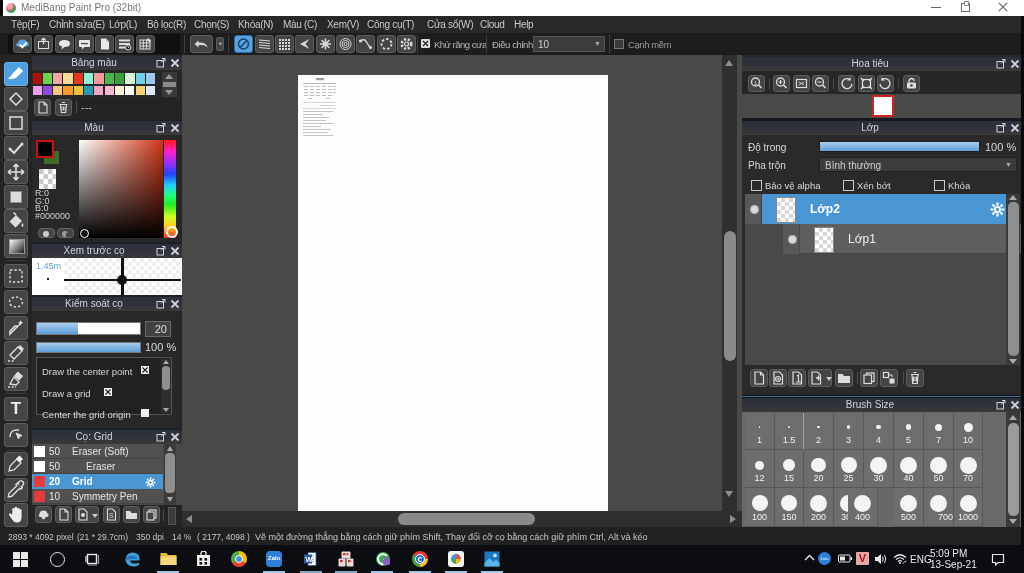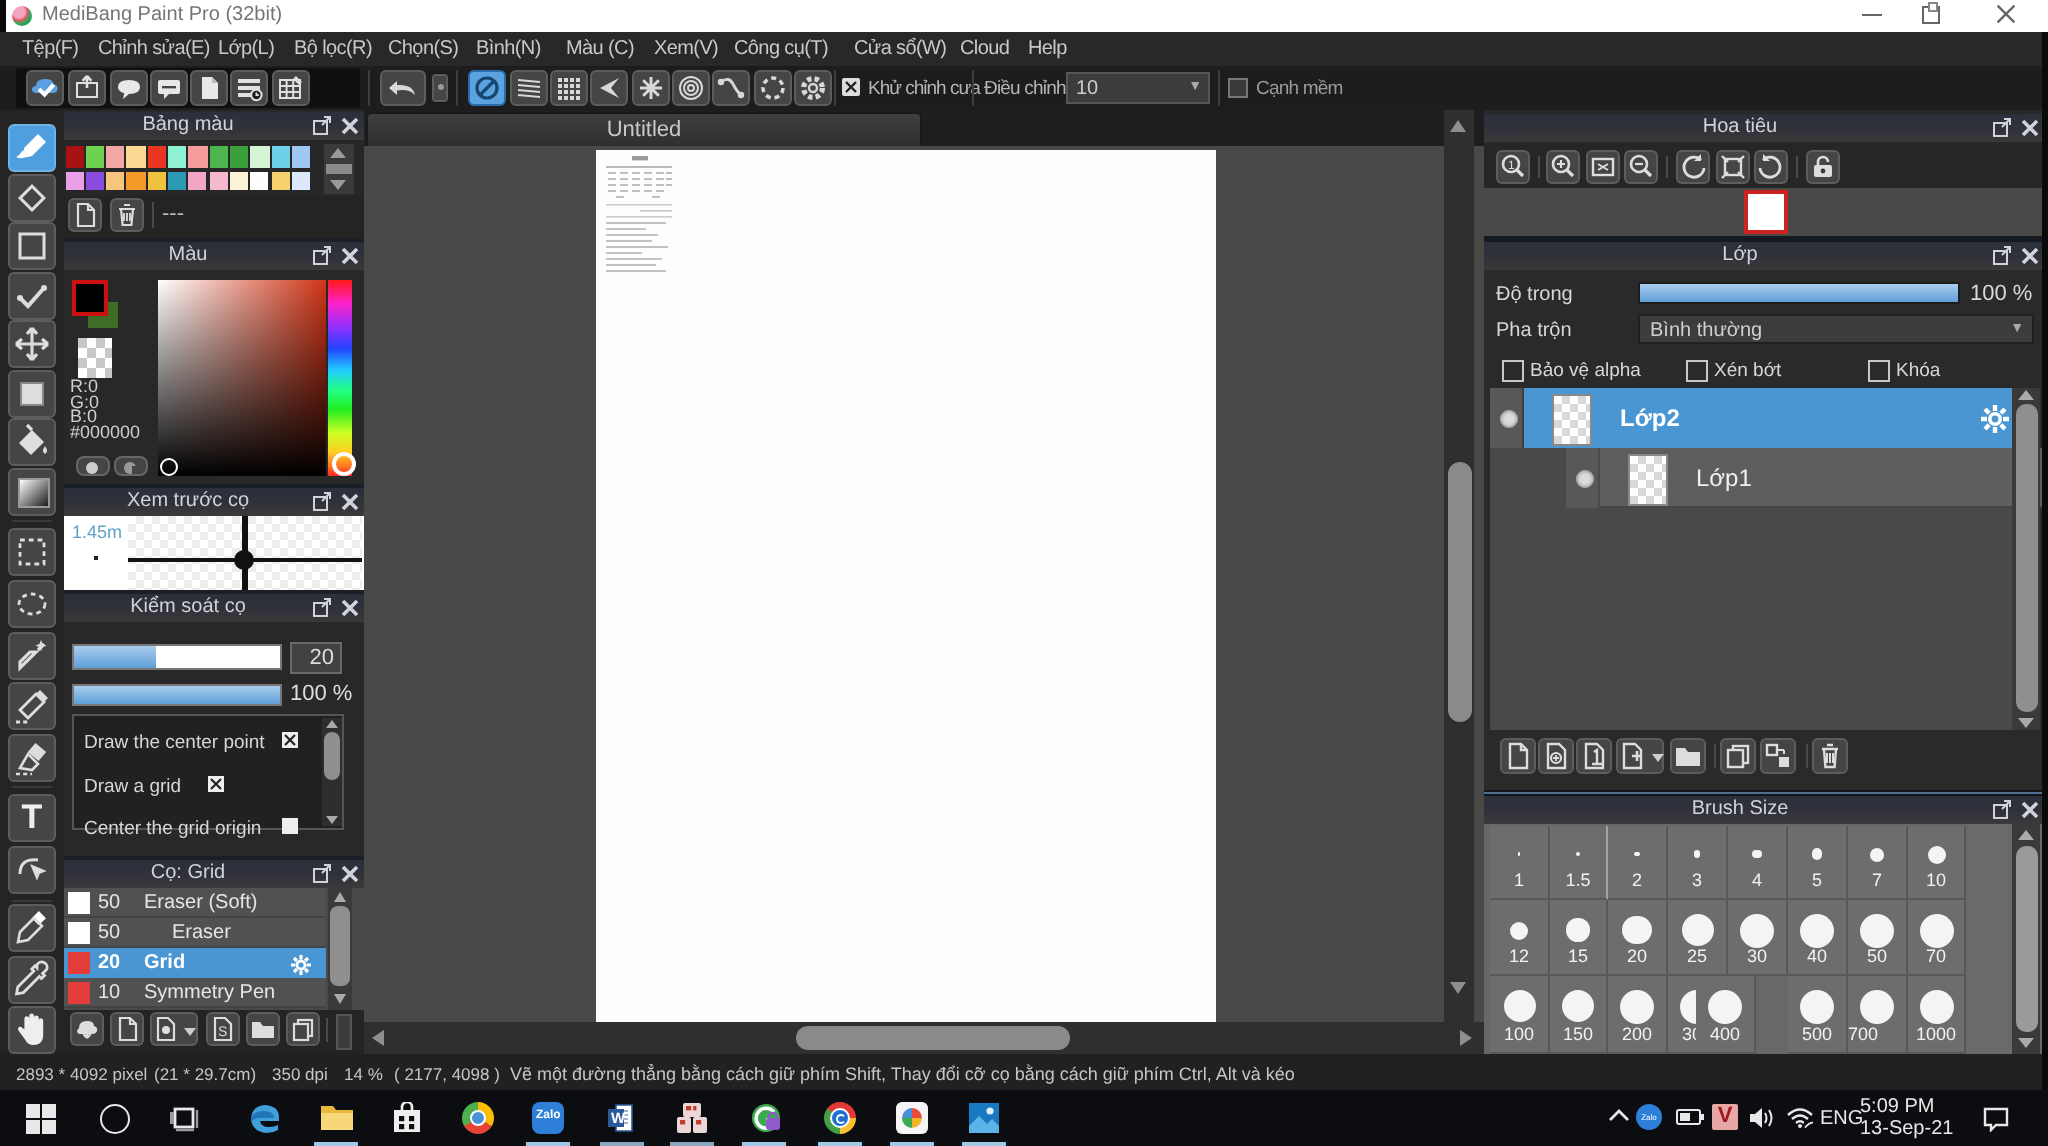--- a/index.html
+++ b/index.html
@@ -24,21 +24,21 @@
   <svg class="abs" style="left:998px;top:2px;" width="10" height="10" viewBox="0 0 10 10">
       <path d="M0.8 0.8 L9.2 9.2 M9.2 0.8 L0.8 9.2" stroke="#666" stroke-width="1.2"></path>
     </svg>
 
   <div class="abs" style="left:0;top:16px;width:1024px;height:17px;background:#282828;color:#c9c9c9;font-size:10px;letter-spacing:-0.3px;">
     <span class="abs" style="left:11px;top:3px;">Tệp(F)</span>
     <span class="abs" style="left:49px;top:3px;">Chỉnh sửa(E)</span>
     <span class="abs" style="left:109px;top:3px;">Lớp(L)</span>
     <span class="abs" style="left:147px;top:3px;">Bộ lọc(R)</span>
     <span class="abs" style="left:194px;top:3px;">Chọn(S)</span>
-    <span class="abs" style="left:238px;top:3px;">Bình(N)</span>
+    <span class="abs" style="left:238px;top:3px;">Khóa(N)</span>
     <span class="abs" style="left:283px;top:3px;">Màu (C)</span>
     <span class="abs" style="left:327px;top:3px;">Xem(V)</span>
     <span class="abs" style="left:367px;top:3px;">Công cụ(T)</span>
     <span class="abs" style="left:427px;top:3px;">Cửa sổ(W)</span>
     <span class="abs" style="left:480px;top:3px;">Cloud</span>
     <span class="abs" style="left:514px;top:3px;">Help</span>
   </div>
 
   <div class="abs" id="toolbar" style="left:0;top:33px;width:1024px;height:22px;background:#1d1d1d;">
 
@@ -170,21 +170,21 @@
           <circle cx="8.5" cy="8" r="4.7" fill="none" stroke="#d8d8d8" stroke-width="2.6" stroke-dasharray="2.2 1.6"></circle>
           <circle cx="8.5" cy="8" r="2" fill="none" stroke="#d8d8d8" stroke-width="1.2"></circle>
         </svg>
     </div>
     <div class="abs" style="left:417px;top:2px;width:1px;height:18px;background:#3e3e3e;"></div>
 
     <div class="abs" style="left:421px;top:6px;width:9px;height:9px;background:#ddd;border-radius:1px;"></div>
     <svg class="abs" style="left:421px;top:6px;" width="9" height="9" viewBox="0 0 9 9">
         <path d="M2 2 l5 5 M7 2 l-5 5" stroke="#222" stroke-width="1.2"></path>
       </svg>
-    <span class="abs" style="left:434px;top:6px;font-size:9.5px;letter-spacing:-0.5px;color:#b5b5b5;">Khử chỉnh cưa</span>
+    <span class="abs" style="left:434px;top:6px;font-size:9.5px;letter-spacing:-0.5px;color:#b5b5b5;">Khử răng cưa</span>
     <div class="abs" style="left:486px;top:2px;width:1px;height:18px;background:#3e3e3e;"></div>
     <span class="abs" style="left:492px;top:6px;font-size:9.5px;letter-spacing:-0.4px;color:#b5b5b5;">Điều chỉnh</span>
     <div class="abs" style="left:533px;top:3px;width:72px;height:16px;background:#3c3c3c;border:1px solid #565656;box-sizing:border-box;">
       <span class="abs" style="left:4px;top:2px;font-size:10px;color:#ccc;">10</span>
       <span class="abs" style="right:3px;top:3px;font-size:7px;color:#aaa;">▼</span>
     </div>
     <div class="abs" style="left:609px;top:2px;width:1px;height:18px;background:#3e3e3e;"></div>
     <div class="abs" style="left:614px;top:6px;width:8px;height:8px;background:#3a3a3a;border:1px solid #777;"></div>
     <span class="abs" style="left:628px;top:6px;font-size:9.5px;letter-spacing:-0.4px;color:#9a9a9a;">Cạnh mềm</span>
   </div>
@@ -545,23 +545,20 @@
             <rect x="3" y="5" width="7" height="8" fill="#454545" stroke="#ddd" stroke-width="1.1"></rect>
           </svg>
       </div>
       <div class="abs" style="left:131px;top:4px;width:1px;height:12px;background:#4a4a4a;"></div>
       <div class="abs" style="left:136px;top:2px;width:6px;height:16px;background:#3b3b3b;border:1px solid #555;"></div>
     </div>
   </div>
 
   <div class="abs" id="canvasarea" style="left:182px;top:55px;width:560px;height:472px;background:#494947;">
 
-    <div class="abs" style="left:0;top:0;width:560px;height:18px;background:#1e1e1e;">
-      <div class="abs" style="left:1px;top:1px;width:278px;height:17px;background:linear-gradient(to bottom,#3f3f3f,#2f2f2f);border:1px solid #1a1a1a;border-bottom:none;border-radius:3px 3px 0 0;box-sizing:border-box;color:#c9c9c9;font-size:11px;text-align:center;line-height:16px;">Untitled</div>
-    </div>
 
     <div class="abs" style="left:116px;top:20px;width:310px;height:436px;background:#fdfdfd;">
       <svg class="abs" style="left:4px;top:2px;" width="36" height="62" viewBox="0 0 36 62">
         <rect x="14" y="1" width="8" height="2.2" fill="#9a9a9a"></rect>
         <rect x="1" y="6" width="33" height="1" fill="#bbb"></rect>
         <g fill="#c0c0c0">
           <rect x="2" y="9" width="4" height="1"></rect>
             <rect x="8" y="9" width="4" height="1"></rect>
             <rect x="14" y="9" width="4" height="1"></rect>
             <rect x="20" y="9" width="4" height="1"></rect>
@@ -876,21 +873,21 @@
   <div class="abs" style="left:106px;top:76px;width:29px;height:38px;background:#6d6d6d;border-right:1px solid #585858;border-bottom:1px solid #585858;">
           <div class="abs" style="left:6.0px;top:6.5px;width:17px;height:17px;border-radius:50%;background:#f4f4f4;"></div>
           <div class="abs" style="left:0;top:24px;width:29px;text-align:center;color:#f2f2f2;font-size:9px;">400</div>
         </div>
   <div class="abs" style="left:152px;top:76px;width:29px;height:38px;background:#6d6d6d;border-right:1px solid #585858;border-bottom:1px solid #585858;">
           <div class="abs" style="left:6.0px;top:6.5px;width:17px;height:17px;border-radius:50%;background:#f4f4f4;"></div>
           <div class="abs" style="left:0;top:24px;width:29px;text-align:center;color:#f2f2f2;font-size:9px;">500</div>
         </div>
   <div class="abs" style="left:182px;top:76px;width:29px;height:38px;background:#6d6d6d;border-right:1px solid #585858;border-bottom:1px solid #585858;">
           <div class="abs" style="left:6.0px;top:6.5px;width:17px;height:17px;border-radius:50%;background:#f4f4f4;"></div>
-          <div class="abs" style="left:0;top:24px;width:29px;text-align:left;color:#f2f2f2;font-size:9px;">700</div>
+          <div class="abs" style="left:0;top:24px;width:29px;text-align:right;color:#f2f2f2;font-size:9px;">700</div>
         </div>
   <div class="abs" style="left:212px;top:76px;width:28px;height:38px;background:#6d6d6d;border-right:1px solid #585858;border-bottom:1px solid #585858;">
           <div class="abs" style="left:5.5px;top:6.5px;width:17px;height:17px;border-radius:50%;background:#f4f4f4;"></div>
           <div class="abs" style="left:0;top:24px;width:28px;text-align:center;color:#f2f2f2;font-size:9px;">1000</div>
         </div>
   <div class="abs" style="left:241px;top:0;width:23px;height:115px;background:#6a6a6a;"></div>
   <div class="abs" style="left:264px;top:0;width:14px;height:115px;background:#3a3a3a;">
   <div class="abs" style="left:3px;top:3px;width:0;height:0;border-left:4px solid transparent;border-right:4px solid transparent;border-bottom:5px solid #aaa;"></div>
   <div class="abs" style="left:1.5px;top:11px;width:11px;height:93px;background:#9a9a9a;border-radius:5px;"></div>
   <div class="abs" style="left:3px;top:107px;width:0;height:0;border-left:4px solid transparent;border-right:4px solid transparent;border-top:5px solid #aaa;"></div>

